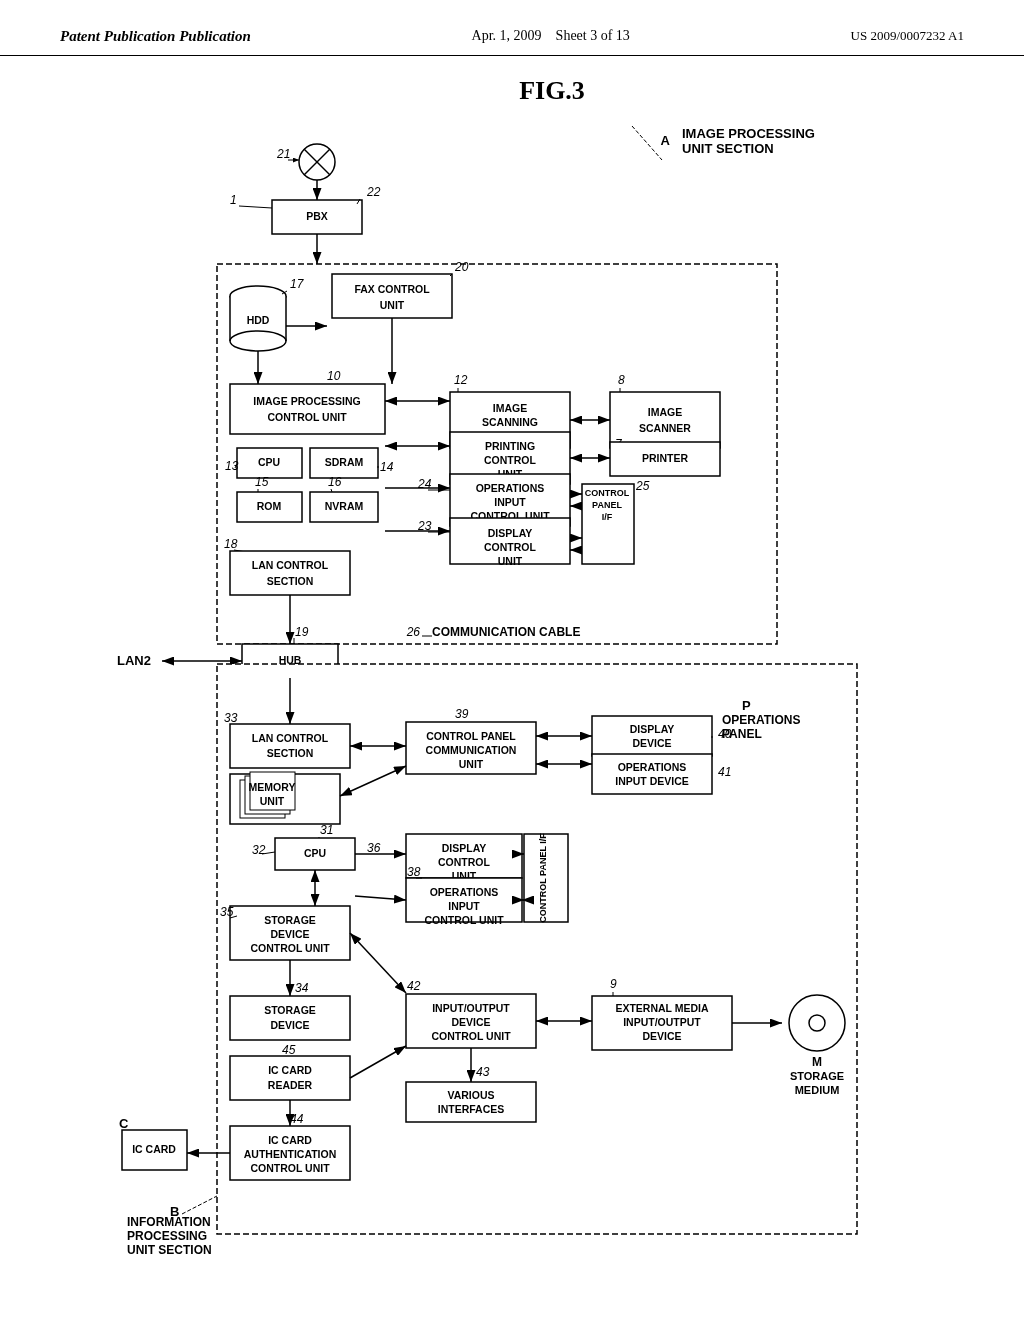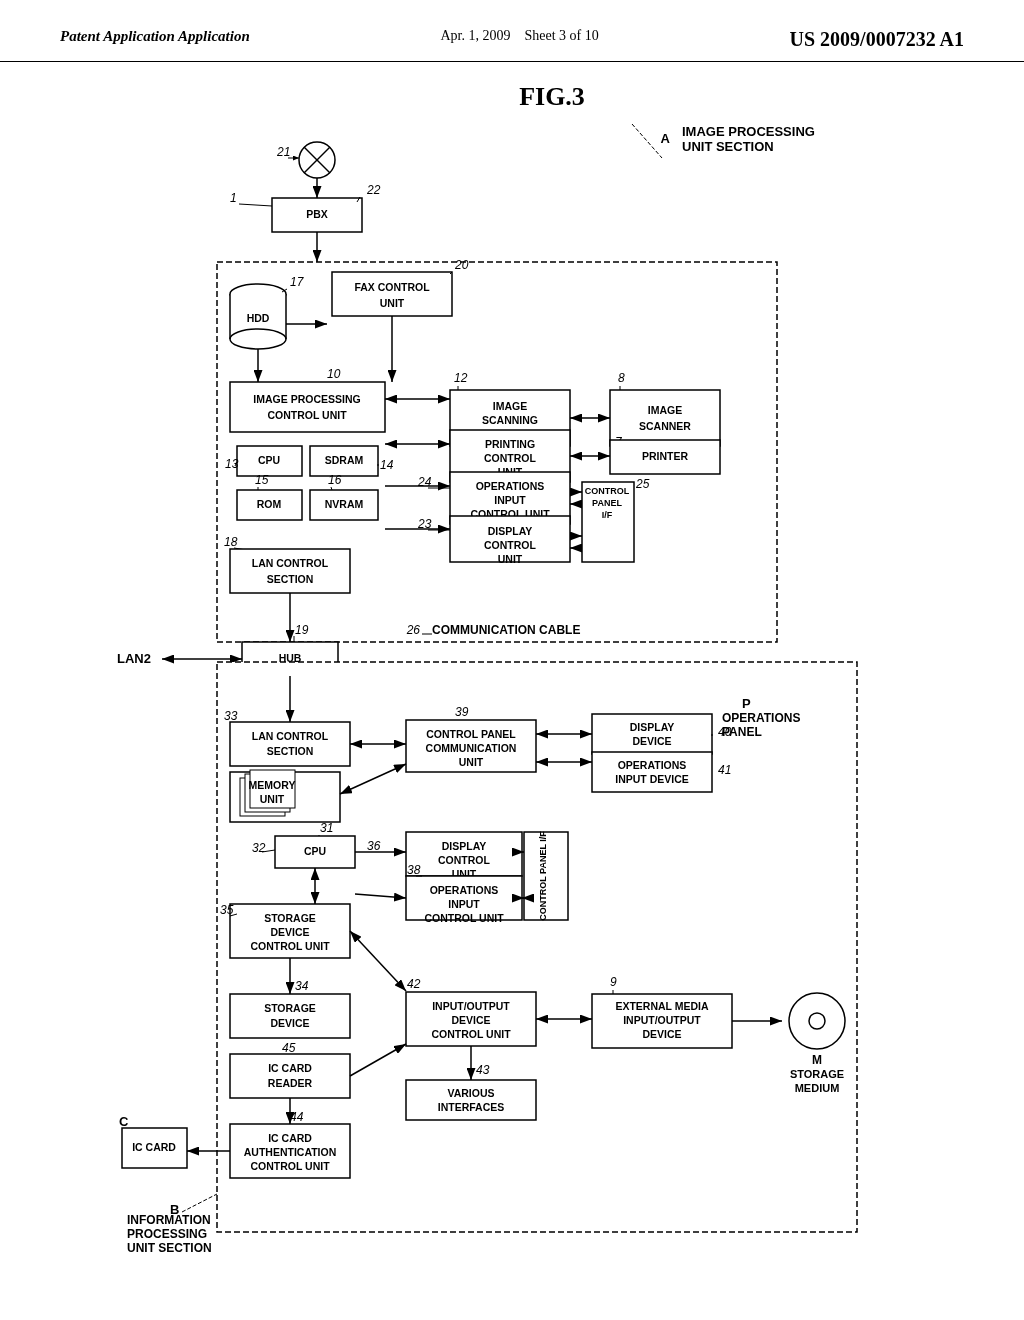--- a/index.html
+++ b/index.html
@@ -23,36 +23,36 @@
     .header-left {
       font-weight: bold;
       font-size: 15px;
       font-style: italic;
     }
     .header-center {
       text-align: center;
       font-size: 14px;
     }
     .header-right {
-      font-size: 20px;
-      font-weight: bold;
+      font-size: 13px;
+      font-weight: normal;
     }
 
     
     .diagram-container {
       padding: 20px 60px;
       display: flex;
       flex-direction: column;
       align-items: center;
     }
 
     .fig-title {
       font-size: 26px;
       font-weight: bold;
-      margin-bottom: 2px;
+      margin-bottom: 10px;
       align-self: center;
       margin-left: 80px;
     }
 
     
     svg {
       font-family: Arial, Helvetica, sans-serif;
       font-size: 11px;
     }
     .box-label {
@@ -70,24 +70,24 @@
       fill: #fff;
       stroke: #000;
       stroke-width: 1.5;
       stroke-dasharray: 6,3;
     }
   </style>
 </head>
 <body>
 
 <div class="page-header">
-  <div class="header-left">Patent Application Application</div>
+  <div class="header-left">Patent Publication Publication</div>
   <div class="header-center">
     <span>Apr. 1, 2009</span>&nbsp;&nbsp;&nbsp;
-    <span>Sheet 3 of 10</span>
+    <span>Sheet 3 of 13</span>
   </div>
   <div class="header-right">US 2009/0007232 A1</div>
 </div>
 
 <div class="diagram-container">
   <div class="fig-title">FIG.3</div>
 
   <svg width="900" height="1160" viewBox="0 0 900 1160">
     <defs>
       <marker id="arrowhead" markerWidth="8" markerHeight="6" refX="8" refY="3" orient="auto">

